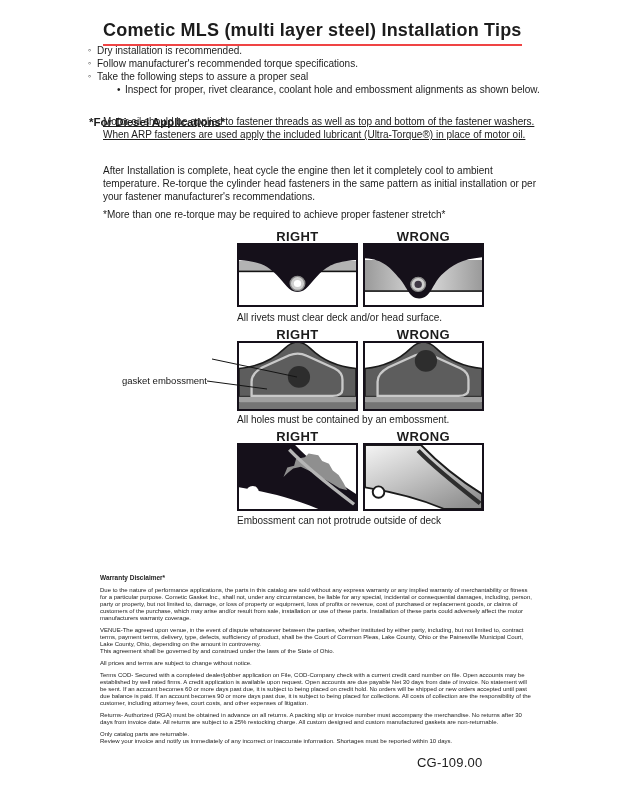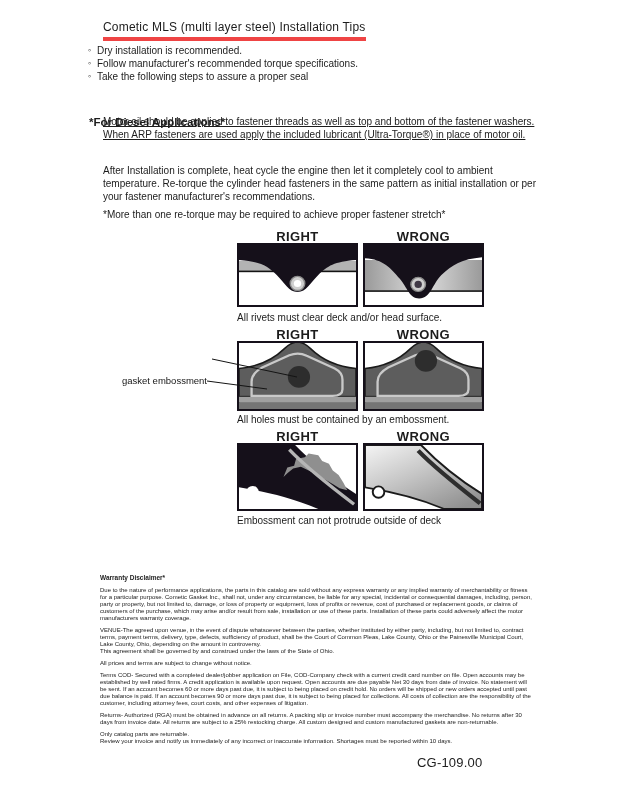--- a/index.html
+++ b/index.html
@@ -2,22 +2,22 @@
 <html><head>
 <meta charset="utf-8">
 <style>
   html,body { margin:0; padding:0; background:#ffffff; }
   .page {
     position:relative; width:618px; height:800px; background:#ffffff;
     font-family:"Liberation Sans", sans-serif; color:#1c1c1c; overflow:hidden;
   }
   .abs { position:absolute; }
   .title {
-    left:103px; top:20px; font-size:12px; font-weight:normal; letter-spacing:0.2px;
-    border-bottom:4px solid #ef4444; padding-bottom:3px; white-space:nowrap;
+    left:103px; top:20px; font-size:18px; font-weight:bold; letter-spacing:0.2px;
+    border-bottom:2px solid #ef4444; padding-bottom:3px; white-space:nowrap;
   }
   .tips { left:88px; top:44px; font-size:10px; line-height:13px; width:470px; }
   .tip { white-space:nowrap; }
   .tip .m1 { display:inline-block; width:9px; font-size:9px; vertical-align:top; }
   .tip.sub { padding-left:29px; }
   .tip .m2 { display:inline-block; width:8px; font-size:10px; vertical-align:top; }
   .diesel-heading { left:89px; top:116px; font-size:11.5px; font-weight:bold; }
   .body-para { left:103px; width:438px; font-size:10px; line-height:13px; }
   .p1 { top:115px;text-decoration:underline; }
   .p2 { top:164px; }
@@ -41,20 +41,21 @@
 <body>
 
 <div class="page">
 
   <div class="abs title">Cometic MLS (multi layer steel) Installation Tips</div>
 
   <div class="abs tips">
     <div class="tip"><span class="m1">◦</span><span>Dry installation is recommended.</span></div>
     <div class="tip"><span class="m1">◦</span><span>Follow manufacturer's recommended torque specifications.</span></div>
     <div class="tip"><span class="m1">◦</span><span>Take the following steps to assure a proper seal</span></div>
+    <div class="tip sub"><span class="m2">•</span><span>Inspect for proper, rivet clearance, coolant hole and embossment alignments as shown below.</span></div>
   </div>
 
   <div class="abs diesel-heading">*For Diesel Applications*</div>
   <div class="abs body-para p1">Motor oil should be applied to fastener threads as well as top and bottom of the fastener washers. When ARP fasteners are used apply the included lubricant (Ultra-Torque®) in place of motor oil.</div>
   <div class="abs body-para note">*More than one re-torque may be required to achieve proper fastener stretch*</div>
   <div class="abs body-para p2">After Installation is complete, heat cycle the engine then let it completely cool to ambient temperature. Re-torque the cylinder head fasteners in the same pattern as initial installation or per your fastener manufacturer's recommendations.</div>
 
   <div class="abs fig-label" style="left:237px; top:229px;">RIGHT</div>
   <div class="abs fig-label" style="left:363px; top:229px;">WRONG</div>
 

